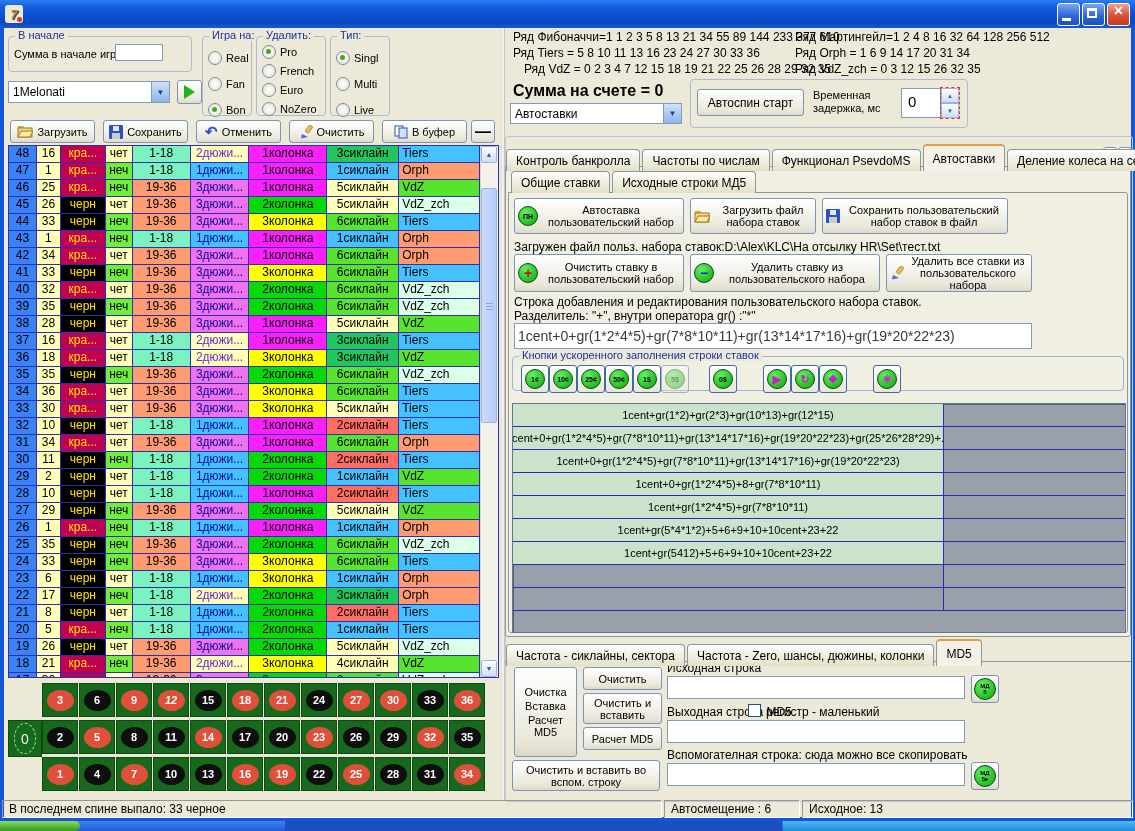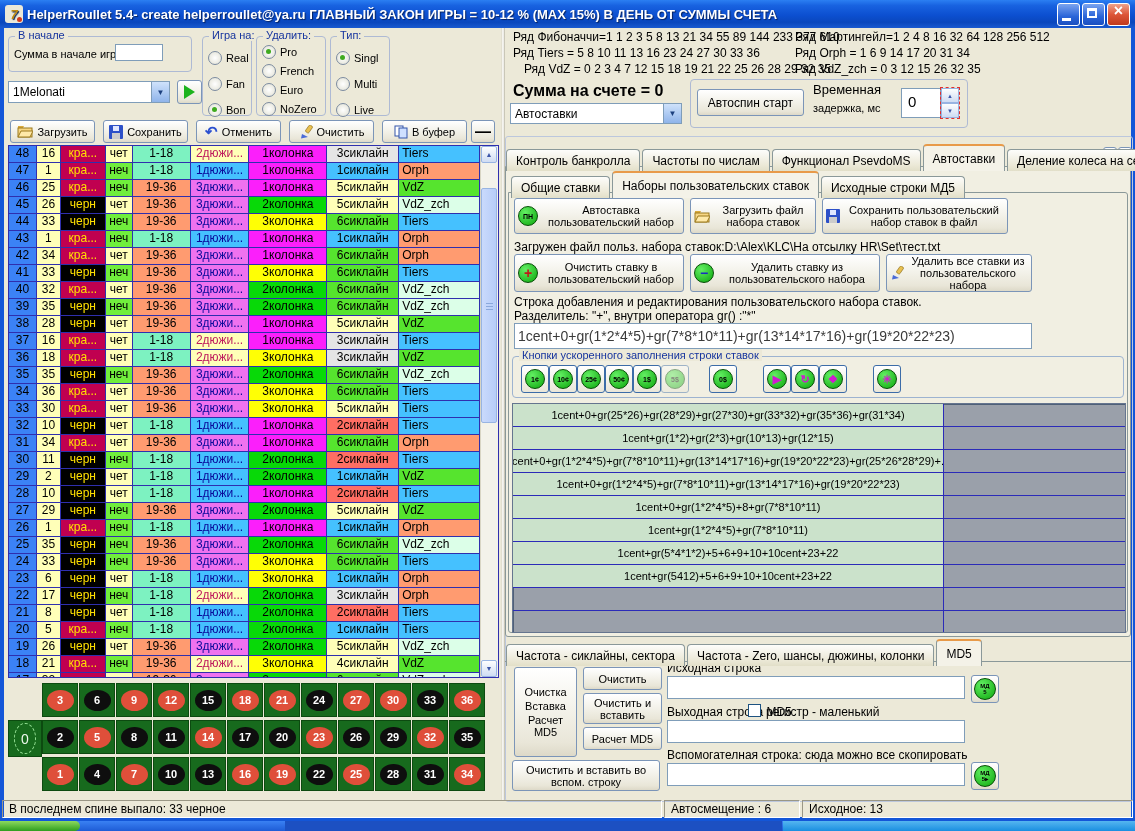--- a/index.html
+++ b/index.html
@@ -57,23 +57,23 @@
   .htable{position:absolute;left:8px;top:145px;width:489px;height:531px;
     border:1px solid #2f2fae;background:#fff;display:flex;overflow:hidden}
   .hrows{width:472px;overflow:hidden}
   .hrow{display:flex;height:17px}
   .hcell{box-sizing:border-box;border-right:1px solid #2f2fae;border-bottom:1px solid #2f2fae;
     font-size:12px;line-height:15px;text-align:center;overflow:hidden;white-space:nowrap}
   .c-idx{background:#3b82f6}.c-num{background:#ffffb8}
   .v-kra{background:#c00050;color:#ffe000}.v-chern{background:#000;color:#ffe000}
   .v-chet{background:#ffffb8}.v-nech{background:#70ee3c}
   .v-r118{background:#7df2c1}.v-r1936{background:#ff9b70}
-  .v-d1{background:#45c1ff;color:#0a0a9a}.v-d2{background:#ffffb8;color:#be185d}.v-d3{background:#ef72ef;color:#0a0a9a}
+  .v-d1{background:#45c1ff;color:#0a0a9a}.v-d2{background:#ffffb8;color:#6d28d9}.v-d3{background:#ef72ef;color:#0a0a9a}
   .v-k1{background:#fb1ffb}.v-k2{background:#08d908}.v-k3{background:#ffff05}
-  .v-s1{background:#45c1ff}.v-s2{background:#ff6e63}.v-s3{background:#e5e5e5}
+  .v-s1{background:#45c1ff}.v-s2{background:#ff6e63}.v-s3{background:#22c55e}
   .v-s4{background:#ffffb8}.v-s5{background:#ffffb8}.v-s6{background:#56e42e}
   .v-sec-Tiers{background:#45c1ff}.v-sec-Orph{background:#ff9b70}
   .v-sec-VdZ{background:#56e42e}.v-sec-VdZ_zch{background:#dcffe8}
   .hcell.sec{text-align:left;padding-left:3px}
   .vsb{width:17px;background:#f3f2ea;position:relative;border-left:1px solid #d8d5c4}
   .sbtn{position:absolute;left:0;width:16px;height:17px;border:1px solid #98b4e2;border-radius:2px;
     background:linear-gradient(180deg,#fdfefe,#cfdcf3);display:flex;align-items:center;
     justify-content:center;font-size:7px;color:#3c5website6a8;color:#3c56a8;box-sizing:border-box}
   .sthumb{position:absolute;left:0;top:42px;width:16px;height:235px;border:1px solid #98b4e2;
     border-radius:2px;background:linear-gradient(90deg,#cadafc,#b6ccf8);box-sizing:border-box}
@@ -128,21 +128,20 @@
     background:linear-gradient(180deg,#8ed95e,#2f9e1e)}
   .taskbar .task{position:absolute;left:285px;top:0;width:497px;height:10px;background:#1c50c2}
   .taskbar .tray{position:absolute;left:783px;top:0;width:352px;height:10px;
     background:linear-gradient(180deg,#55b6f0,#1a8fe0)}
 </style>
 </head>
 <body>
 
 <div class="titlebar">
   <span class="appicon">7<i></i></span>
-  <span>HelperRoullet 5.4- create helperroullet@ya.ru ГЛАВНЫЙ ЗАКОН ИГРЫ = 10-12 % (MAX 15%) В ДЕНЬ ОТ СУММЫ СЧЕТА</span>
   <span class="wbtns">
     <span class="wbtn min"></span>
     <span class="wbtn max"></span>
     <span class="wbtn close"></span>
   </span>
 </div>
 <div class="wb l"></div>
 <div class="wb r"></div>
 <div class="wb b"></div>
 <div class="divider"></div>
@@ -618,21 +617,21 @@
     </div>
     <div class="rcell" style="left: 42px; top: 3px;">
       <span class="roval red">3</span>
     </div>
     <div class="rcell" style="left: 79px; top: 3px;">
       <span class="roval black">6</span>
     </div>
     <div class="rcell" style="left: 116px; top: 3px;">
       <span class="roval red">9</span>
     </div>
-    <div class="rcell" style="left: 153px; top: 3px;">
+    <div class="rcell" style="left: 153px; top: 3px; font-style: italic;">
       <span class="roval red">12</span>
     </div>
     <div class="rcell" style="left: 190px; top: 3px;">
       <span class="roval black">15</span>
     </div>
     <div class="rcell" style="left: 227px; top: 3px;">
       <span class="roval red">18</span>
     </div>
     <div class="rcell" style="left: 264px; top: 3px;">
       <span class="roval red">21</span>
@@ -736,21 +735,21 @@
 <div class="balance" style="left:513px;top:82px">Сумма на счете = 0</div>
 <div class="combo" style="left:510px;top:103px;width:172px;height:21px">
   <span class="val">Автоставки</span>
   <span class="drop">▼</span>
 </div>
 
 <div class="grp" style="left:690px;top:79px;width:278px;height:49px">
   <div class="xpbtn" style="left:6px;top:9px;width:107px;height:27px;font-size:12px">
     <span>Автоспин старт</span>
   </div>
-  <span class="lbl" style="left:122px;top:2px;font-size:13px">Временная</span>
+  <span class="lbl" style="left:122px;top:9px;font-size:11px">Временная</span>
   <span class="lbl" style="left:122px;top:22px;font-size:11px">задержка, мс</span>
   <div class="spin" style="left:210px;top:8px">
     <div class="sv">0</div>
     <div class="arr">
         <b>▲</b>
         <b>▼</b>
       </div>
   </div>
 </div>
 
@@ -760,21 +759,20 @@
     <div class="tab">Частоты по числам</div>
     <div class="tab">Функционал PsevdoMS</div>
     <div class="tab sel">Автоставки</div>
     <div class="tab">Деление колеса на сектора</div>
   </div>
 <div class="xpbtn" style="left:1103px;top:147px;width:14px;height:18px;font-size:8px;color:#16489c">◄</div>
 <div class="xpbtn" style="left:1118px;top:147px;width:14px;height:18px;font-size:8px;color:#16489c">►</div>
 <div class="tpanel" style="left:505px;top:166px;width:626px;height:471px"></div>
 <div class="tabbar" style="left:511px;top:171px" id="tabs-sub">
     <div class="tab">Общие ставки</div>
-    <div class="tab sel">Наборы пользовательских ставок</div>
     <div class="tab">Исходные строки МД5</div>
   </div>
 <div class="tpanel" style="left:508px;top:192px;width:620px;height:441px;background:#f1efe2"></div>
 
 <div id="set-buttons">
     <div class="xpbtn" style="left: 514px; top: 198px; width: 170px; height: 36px; padding: 0px 3px;">
       <span class="gc">ПН</span>
       <span style="flex:1">Автоставка пользовательский набор</span>
     </div>
     <div class="xpbtn" style="left: 690px; top: 198px; width: 126px; height: 36px; padding: 0px 3px;">
@@ -809,21 +807,21 @@
         <rect x="8" y="0" width="4" height="8" rx="1" transform="rotate(35 10 4)" fill="#e8c050" stroke="#8a6914" stroke-width=".6"></rect>
         <path d="M3 9 L9 12 L2 13.5 Z" fill="#4a6ad8"></path>
       </svg>
       <span style="flex:1">Удалить все ставки из пользовательского набора</span>
     </div>
   </div>
 <div class="lbl" style="left:514px;top:295px">Строка добавления и редактирования пользовательского набора ставок.</div>
 <div class="lbl" style="left:514px;top:309px">Разделитель: "+", внутри оператора gr() :"*"</div>
 <input class="field" style="left: 514px; top: 323px; width: 518px; height: 26px; font-size: 14px; color: rgb(58, 58, 58);" value="1cent+0+gr(1*2*4*5)+gr(7*8*10*11)+gr(13*14*17*16)+gr(19*20*22*23)">
 
-<div class="grp" style="left:512px;top:356px;width:612px;height:42px;border-color:#9db3d0">
+<div class="grp" style="left:512px;top:356px;width:612px;height:35px;border-color:#9db3d0">
   <span class="legend">Кнопки ускоренного заполнения строки ставок</span>
   <div id="quick-buttons">
       <div class="qbtn" style="left: 8px; top: 8px;">
         <span class="gc">1¢</span>
       </div>
       <div class="qbtn" style="left: 36px; top: 8px;">
         <span class="gc">10¢</span>
       </div>
       <div class="qbtn" style="left: 64px; top: 8px;">
         <span class="gc">25¢</span>
@@ -857,23 +855,20 @@
       </div>
       <div class="qbtn" style="left: 360px; top: 8px;">
         <span class="gc">
           <span class="gm">✳</span>
         </span>
       </div>
     </div>
 </div>
 
 <div class="betlist" id="bet-list">
-    <div class="betrow">
-      <span class="txt">1cent+0+gr(25*26)+gr(28*29)+gr(27*30)+gr(33*32)+gr(35*36)+gr(31*34)</span>
-    </div>
     <div class="betrow">
       <span class="txt">1cent+gr(1*2)+gr(2*3)+gr(10*13)+gr(12*15)</span>
     </div>
     <div class="betrow">
       <span class="txt">1cent+0+gr(1*2*4*5)+gr(7*8*10*11)+gr(13*14*17*16)+gr(19*20*22*23)+gr(25*26*28*29)+...</span>
     </div>
     <div class="betrow">
       <span class="txt">1cent+0+gr(1*2*4*5)+gr(7*8*10*11)+gr(13*14*17*16)+gr(19*20*22*23)</span>
     </div>
     <div class="betrow">

